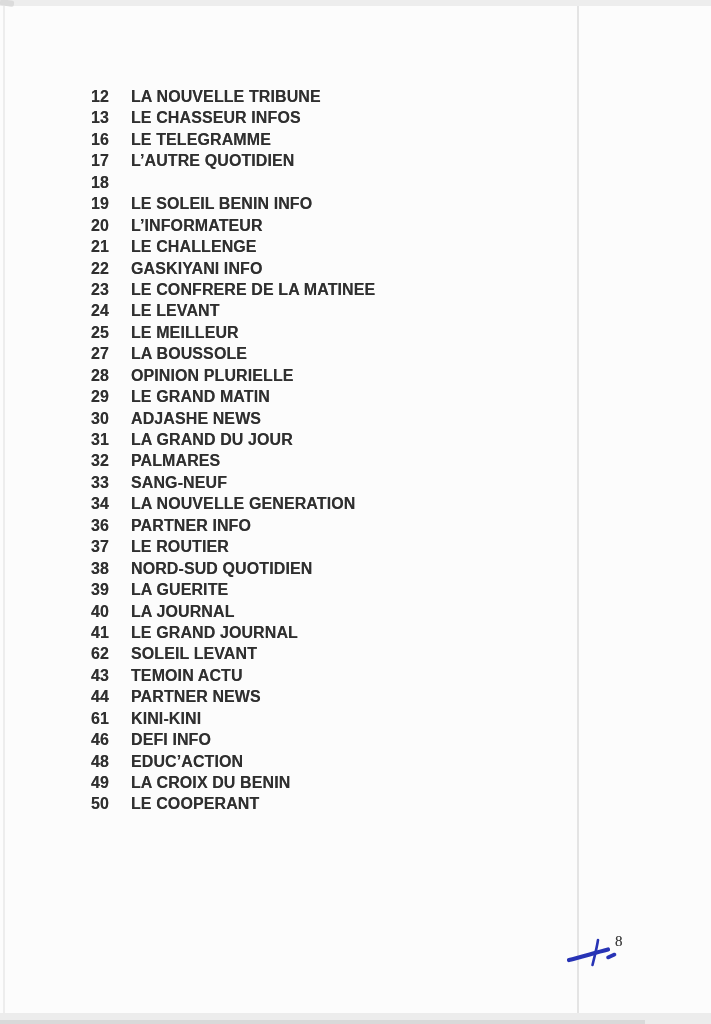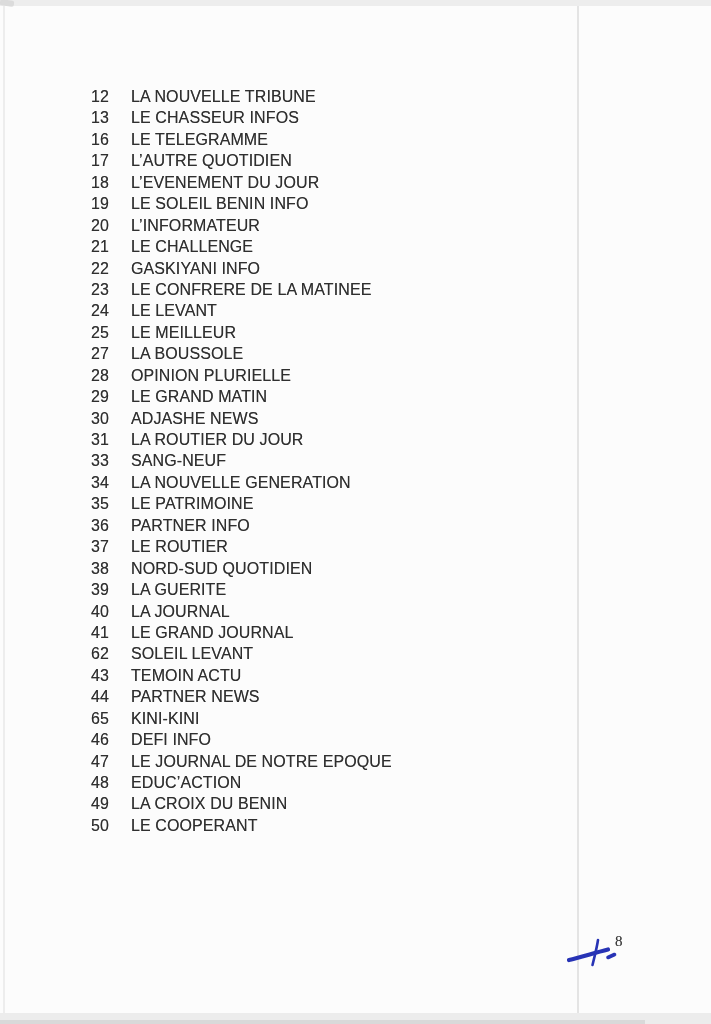--- a/index.html
+++ b/index.html
@@ -53,20 +53,21 @@
   .page-fold-line {
     position: absolute;
     left: 577px; top: 6px;
     width: 1.5px; height: 1018px;
     background: #e4e4e4;
   }
   .news-list {
     position: absolute;
     left: 91px;
     top: 86px;
+    font-weight: bold;
   }
   .news-row {
     display: flex;
     height: 21.45px;
     line-height: 21.45px;
     align-items: center;
   }
   .news-row .row-num {
     width: 40px;
     flex: 0 0 40px;
@@ -123,21 +124,20 @@
       <span class="row-name scan-text">LE TELEGRAMME</span>
     </div>
 
     <div class="news-row">
       <span class="row-num scan-text">17</span>
       <span class="row-name scan-text">L’AUTRE QUOTIDIEN</span>
     </div>
 
     <div class="news-row">
       <span class="row-num scan-text">18</span>
-      <span class="row-name scan-text">L’EVENEMENT DU JOUR</span>
     </div>
 
     <div class="news-row">
       <span class="row-num scan-text">19</span>
       <span class="row-name scan-text">LE SOLEIL BENIN INFO</span>
     </div>
 
     <div class="news-row">
       <span class="row-num scan-text">20</span>
       <span class="row-name scan-text">L’INFORMATEUR</span>
@@ -184,38 +184,38 @@
       <span class="row-name scan-text">LE GRAND MATIN</span>
     </div>
 
     <div class="news-row">
       <span class="row-num scan-text">30</span>
       <span class="row-name scan-text">ADJASHE NEWS</span>
     </div>
 
     <div class="news-row">
       <span class="row-num scan-text">31</span>
-      <span class="row-name scan-text">LA ROUTIER DU JOUR</span>
-    </div>
-
+      <span class="row-name scan-text">LA GRAND DU JOUR</span>
+    </div>
+
+    <div class="news-row">
+      <span class="row-num scan-text">32</span>
+      <span class="row-name scan-text">PALMARES</span>
+    </div>
 
     <div class="news-row">
       <span class="row-num scan-text">33</span>
       <span class="row-name scan-text">SANG-NEUF</span>
     </div>
 
     <div class="news-row">
       <span class="row-num scan-text">34</span>
       <span class="row-name scan-text">LA NOUVELLE GENERATION</span>
     </div>
 
-    <div class="news-row">
-      <span class="row-num scan-text">35</span>
-      <span class="row-name scan-text">LE PATRIMOINE</span>
-    </div>
 
     <div class="news-row">
       <span class="row-num scan-text">36</span>
       <span class="row-name scan-text">PARTNER INFO</span>
     </div>
 
     <div class="news-row">
       <span class="row-num scan-text">37</span>
       <span class="row-name scan-text">LE ROUTIER</span>
     </div>
@@ -249,33 +249,29 @@
       <span class="row-num scan-text">43</span>
       <span class="row-name scan-text">TEMOIN ACTU</span>
     </div>
 
     <div class="news-row">
       <span class="row-num scan-text">44</span>
       <span class="row-name scan-text">PARTNER NEWS</span>
     </div>
 
     <div class="news-row">
-      <span class="row-num scan-text">65</span>
+      <span class="row-num scan-text">61</span>
       <span class="row-name scan-text">KINI-KINI</span>
     </div>
 
     <div class="news-row">
       <span class="row-num scan-text">46</span>
       <span class="row-name scan-text">DEFI INFO</span>
     </div>
 
-    <div class="news-row">
-      <span class="row-num scan-text">47</span>
-      <span class="row-name scan-text">LE JOURNAL DE NOTRE EPOQUE</span>
-    </div>
 
     <div class="news-row">
       <span class="row-num scan-text">48</span>
       <span class="row-name scan-text">EDUC’ACTION</span>
     </div>
 
     <div class="news-row">
       <span class="row-num scan-text">49</span>
       <span class="row-name scan-text">LA CROIX DU BENIN</span>
     </div>

